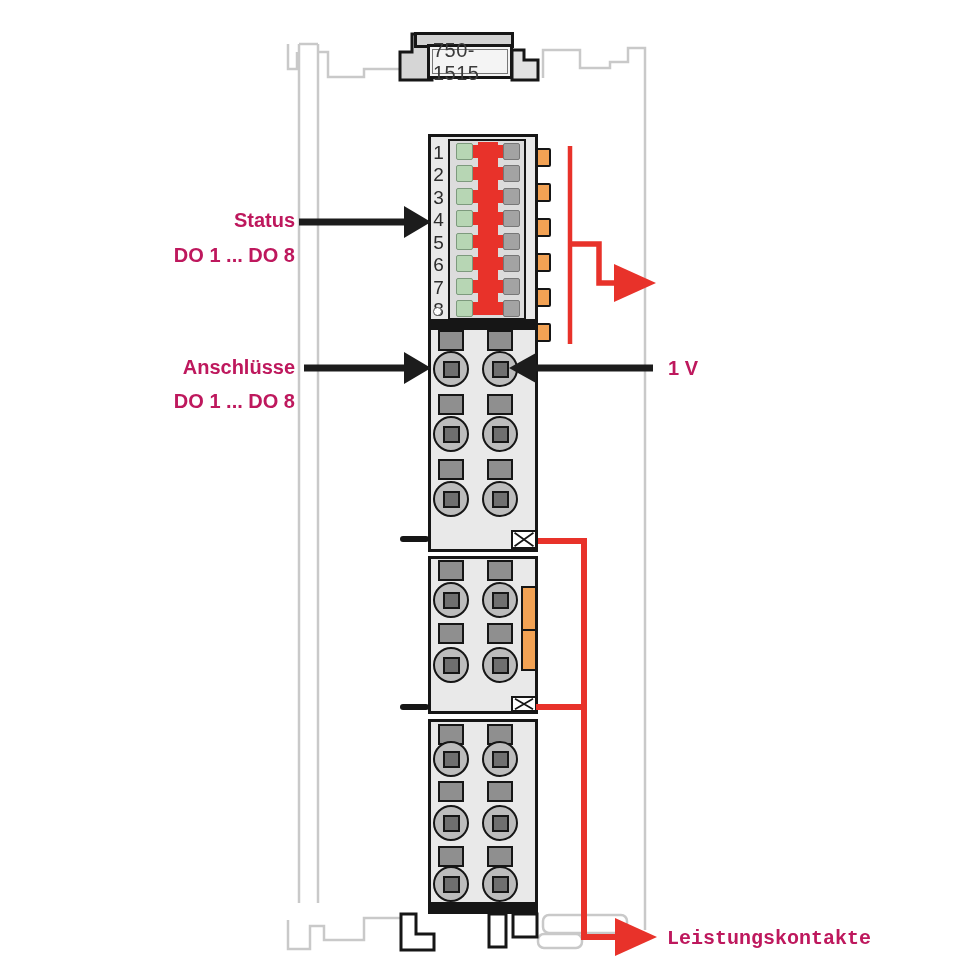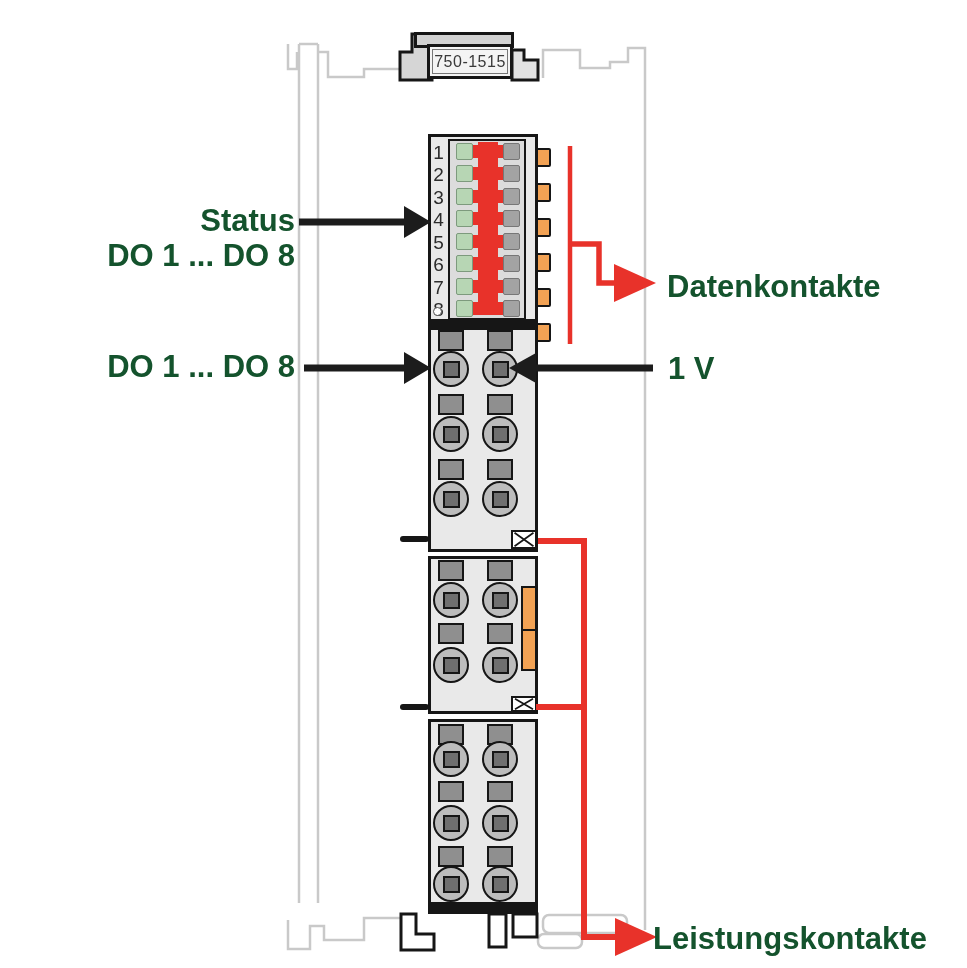--- a/index.html
+++ b/index.html
@@ -7,21 +7,21 @@
           font-family:"Liberation Sans",sans-serif;}
   .canvas svg{position:absolute;left:0;top:0;}
   .abs{position:absolute;box-sizing:border-box;}
 
   
   .sect{position:absolute;box-sizing:border-box;left:428px;width:110px;
         background:#e9e9e9;border:3px solid #161616;}
   .capstrip{left:414px;top:32px;width:100px;height:16px;background:#d2d2d2;border:3px solid #161616;}
   .plate{left:427px;top:44px;width:86px;height:35px;background:#f4f4f4;border:3px solid #161616;}
   .plate .inner{position:absolute;inset:2px;border:1.5px solid #777;display:flex;align-items:center;justify-content:center;
-        font-size:16px;letter-spacing:.5px;color:#3a3a3a;}
+        font-size:20px;letter-spacing:.5px;color:#3a3a3a;}
 
   
   .strip{position:absolute;top:2px;height:44px;width:7px;background:#fbfbfb;border:1px solid #9a9a9a;box-sizing:border-box;}
   .term{position:absolute;top:3px;width:37px;height:44px;background:var(--red);border:2.5px solid #111;
         box-sizing:border-box;display:flex;align-items:center;justify-content:center;
         font-weight:bold;font-size:21px;color:#111;}
 
   
   .ledblock{position:absolute;left:17px;top:2px;width:78px;height:181px;background:#dcdcdc;border:2.5px solid #161616;box-sizing:border-box;}
   .ledbus{position:absolute;left:47px;top:5px;width:20px;height:172px;background:var(--red);}
@@ -40,21 +40,21 @@
   .latch{position:absolute;width:26px;height:19px;background:#fff;border:2.5px solid #161616;box-sizing:border-box;}
   .latch svg{position:absolute;inset:0;width:100%;height:100%;}
   .pcontact{position:absolute;width:16px;background:var(--orange);border:2.5px solid #161616;box-sizing:border-box;}
   .pcontact .split{position:absolute;left:0;right:0;top:50%;height:2px;background:#161616;}
   .dcontact{position:absolute;left:536px;width:15px;height:19px;background:var(--orange);
             border:2px solid #161616;border-radius:2px;box-sizing:border-box;}
   .sepband{left:428px;width:110px;background:#161616;}
   .bottombar{left:428px;top:905px;width:110px;height:9px;background:#161616;}
 
   
-  .lbl{position:absolute;font-weight:bold;color:#14532d;font-size:31px;line-height:35px;white-space:nowrap;}
+  .lbl{position:absolute;font-weight:bold;color:#be185d;font-size:20px;line-height:35px;white-space:nowrap;}
   .lbl.ralign{right:672px;text-align:right;}
   .lbl sup{font-size:0.55em;vertical-align:super;}
 </style>
 </head>
 <body>
 
 <div class="canvas">
 
   <svg width="967" height="968" viewBox="0 0 967 968">
     <g stroke="#c9c9c9" stroke-width="2.5" fill="none">
@@ -258,20 +258,20 @@
       <polygon stroke="none" points="536,353 536,383 509,368"></polygon>
     </g>
   </svg>
 
   <div class="lbl ralign" style="top:203px;">
     <div>Status</div>
     <div>DO 1 ... DO 8</div>
   </div>
 
   <div class="lbl ralign" style="top:350px;line-height:34px;">
+    <div>Anschlüsse</div>
     <div>DO 1 ... DO 8</div>
   </div>
 
-  <div class="lbl" style="left:667px;top:269px;">Datenkontakte</div>
   <div class="lbl" style="left:668px;top:351px;">1 V</div>
-  <div class="lbl" style="left:653px;top:921px;">Leistungskontakte</div>
+  <div class="lbl" style="left:667px;top:921px;font-family:Liberation Mono, monospace;">Leistungskontakte</div>
 
 </div>
 
 </body></html>

